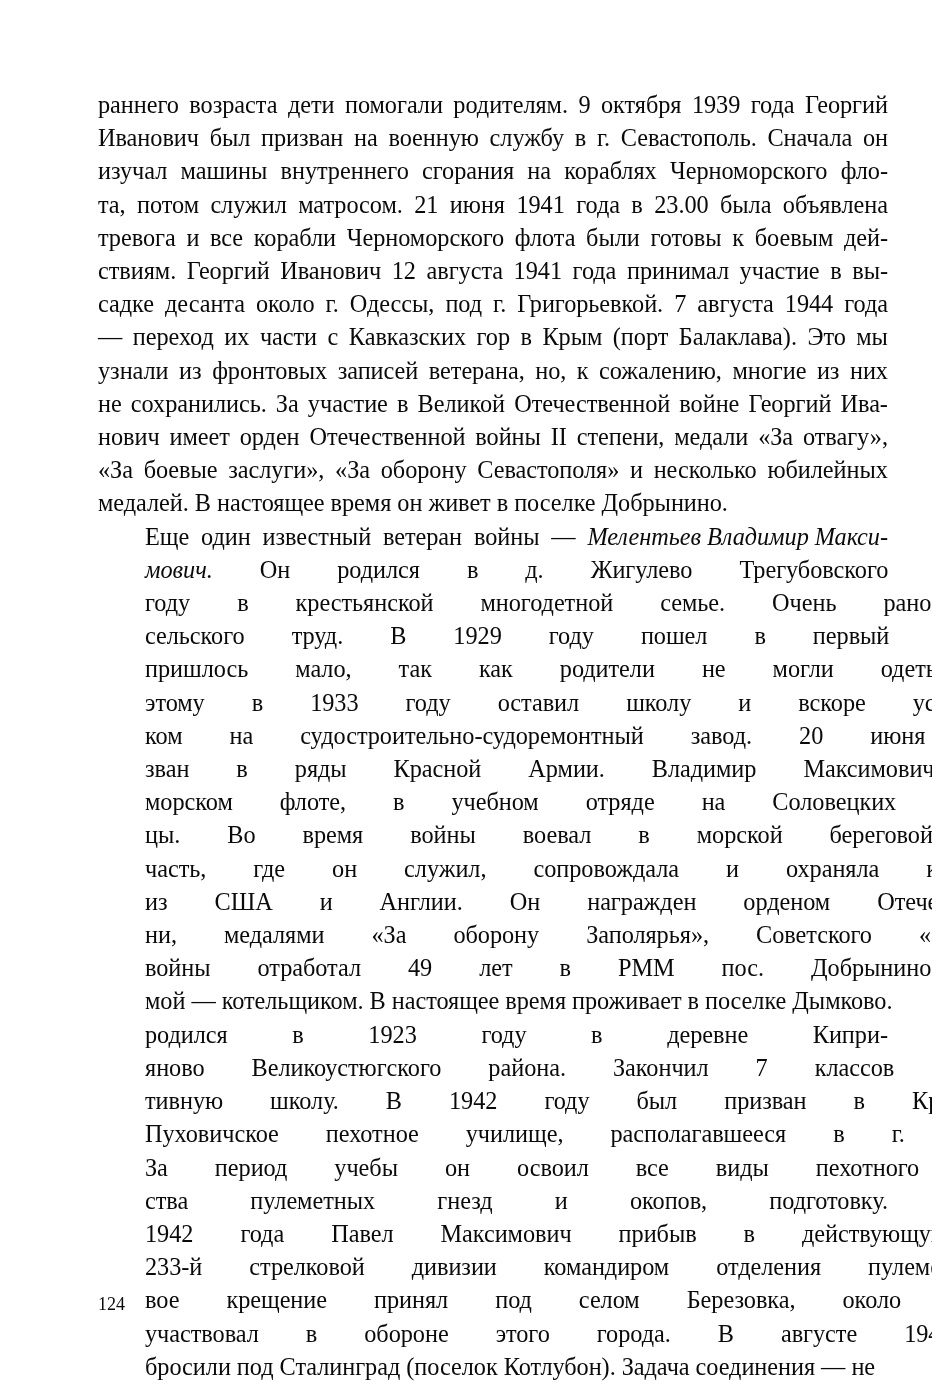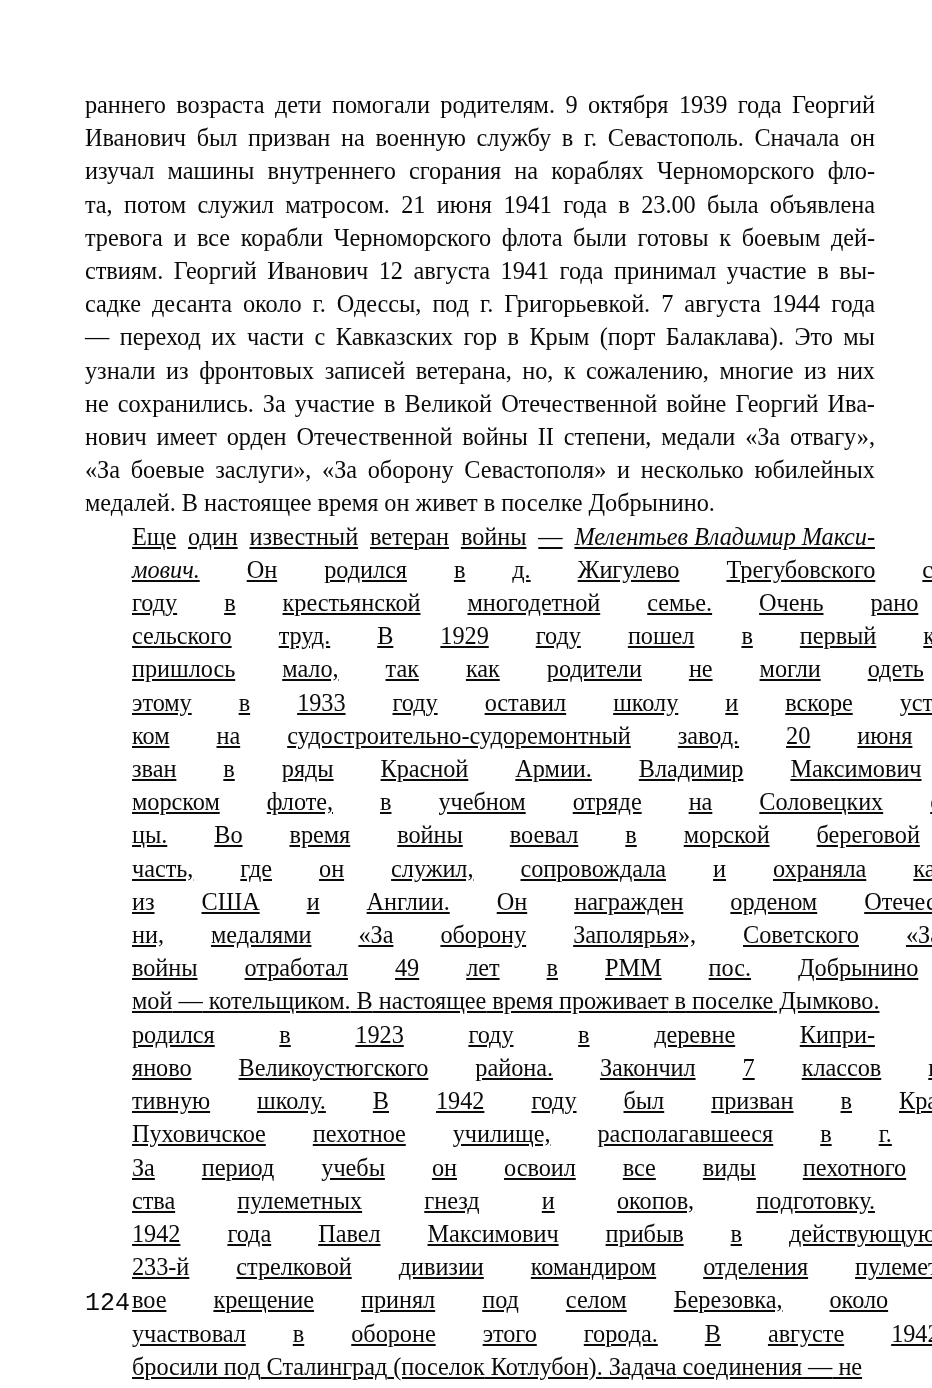--- a/index.html
+++ b/index.html
@@ -15,20 +15,21 @@
     overflow: hidden;
     font-family: "Liberation Serif", "DejaVu Serif", serif;
     color: #0a0a0a;
     -webkit-font-smoothing: none;
   }
 
   .page {
     position: absolute;
     inset: 0;
     background: #ffffff;
+    margin-left: 13px;
   }
 
   .text-block {
     position: absolute;
     left: 85px;
     top: 88px;
     width: 790px;
   }
 
   .para {
@@ -39,21 +40,20 @@
     text-justify: inter-word;
     letter-spacing: -0.05px;
     word-spacing: 0px;
     hyphens: manual;
     -webkit-hyphens: manual;
     color: #0a0a0a;
   }
 
   .para.indent {
     text-indent: 47px;
-    text-decoration: underline;
   }
 
   
   .line {
     display: block;
     white-space: pre;
     font-size: 24.3px;
     line-height: 33.2px;
   }
 
@@ -78,23 +78,23 @@
 
   em.name {
     font-style: italic;
     font-family: "Liberation Serif", "DejaVu Serif", serif;
   }
 
   .folio {
     position: absolute;
     left: 85px;
     top: 1292px;
-    font-size: 25px;
+    font-size: 18px;
     line-height: 24px;
-    font-family: Liberation Mono, monospace;
+    font-family: Liberation Serif, serif;
     color: #0a0a0a;
   }
 </style>
 </head>
 <body>
 
 <div class="page">
 
   <div class="text-block" id="body-text-block">
       <p class="para">

